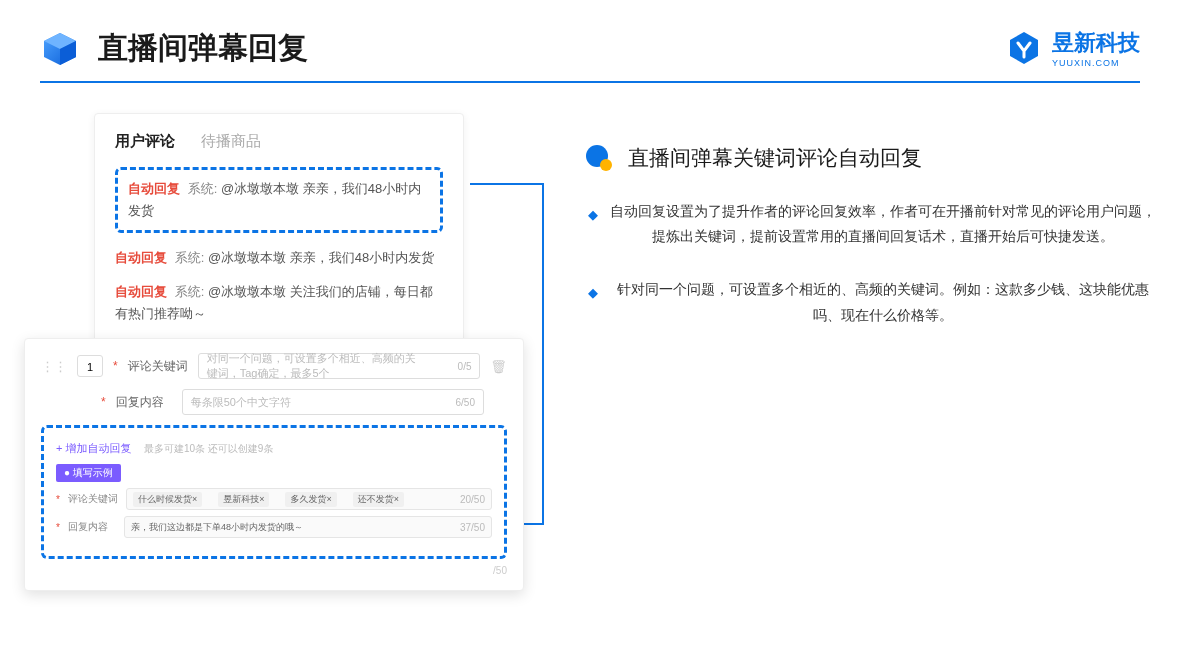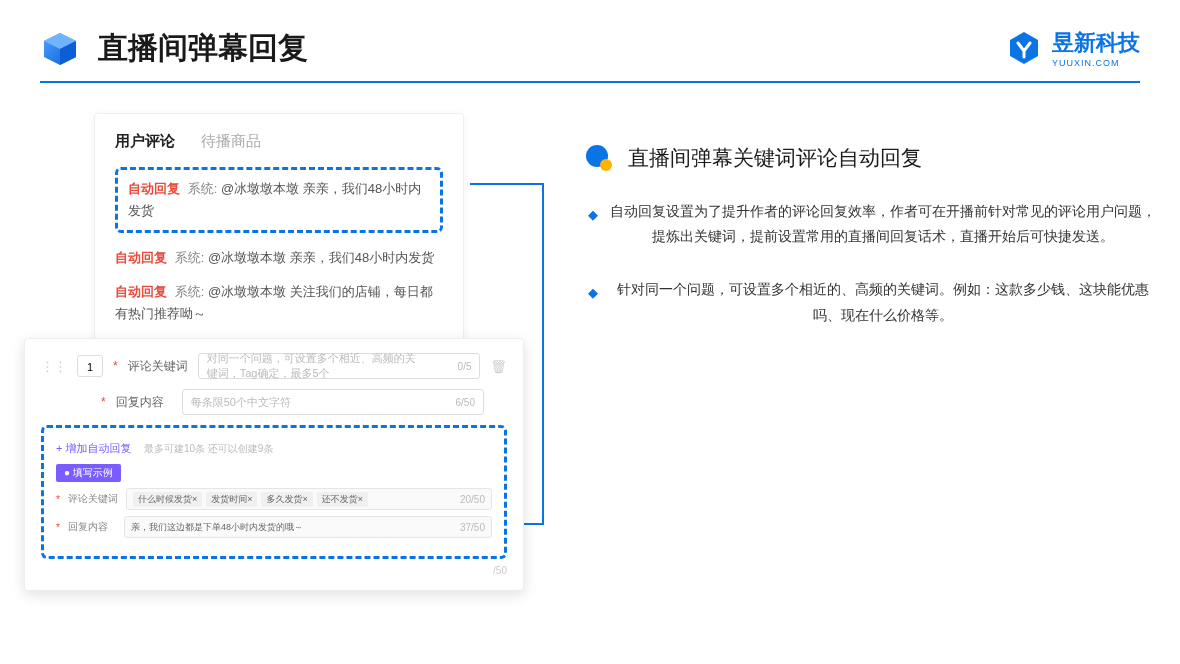--- a/index.html
+++ b/index.html
@@ -154,23 +154,23 @@
         <div class="example-wrap">
           <div>
             <span class="add-link">+ 增加自动回复</span>
             <span class="add-hint">最多可建10条 还可以创建9条</span>
           </div>
           <div class="badge">● 填写示例</div>
           <div class="ex-row">
             <span class="req">*</span>
             <span class="ex-label">评论关键词</span>
             <div class="ex-input">
-              <div style="display:flex;gap:4px;flex-wrap:wrap" id="ex-tags">
+              <div style="display:flex;gap:16px;flex-wrap:wrap" id="ex-tags">
                   <span class="tag">什么时候发货×</span>
-                  <span class="tag">发货时间×</span>
+                  <span class="tag">昱新科技×</span>
                   <span class="tag">多久发货×</span>
                   <span class="tag">还不发货×</span>
                 </div>
               <span class="counter">20/50</span>
             </div>
           </div>
           <div class="ex-row">
             <span class="req">*</span>
             <span class="ex-label">回复内容</span>
             <div class="ex-input">

